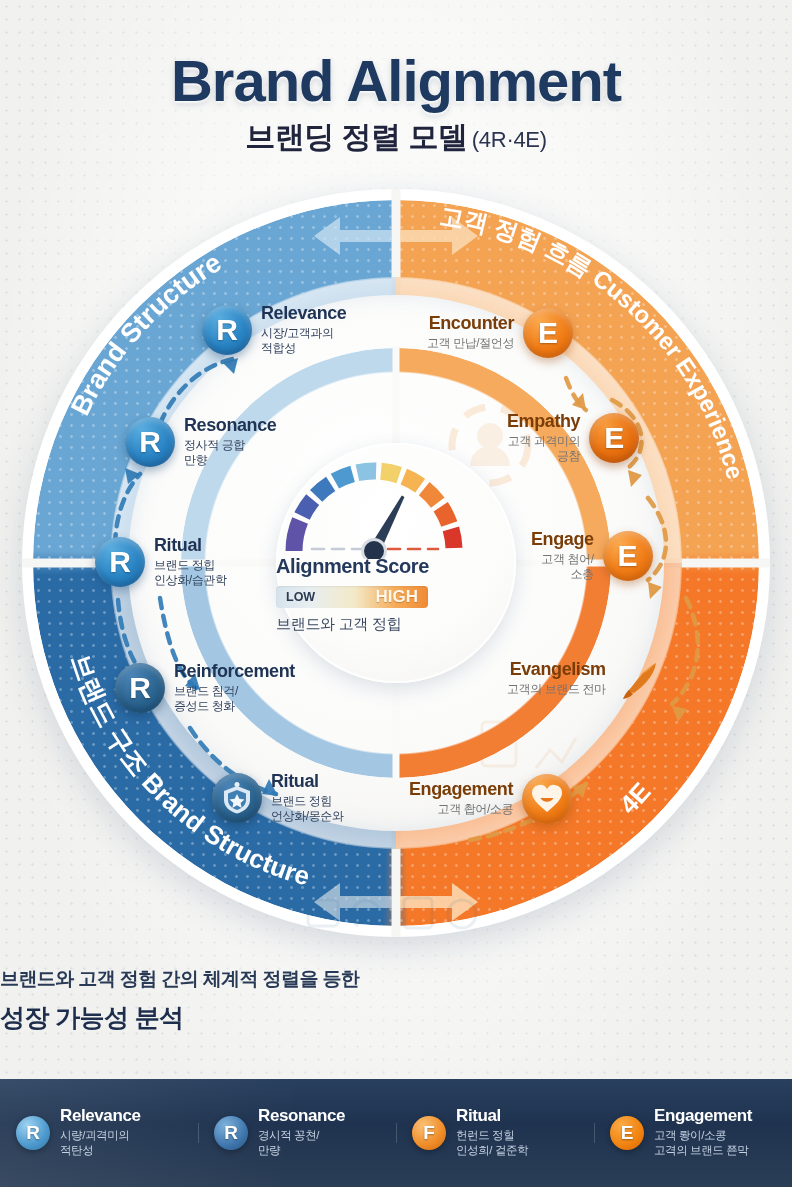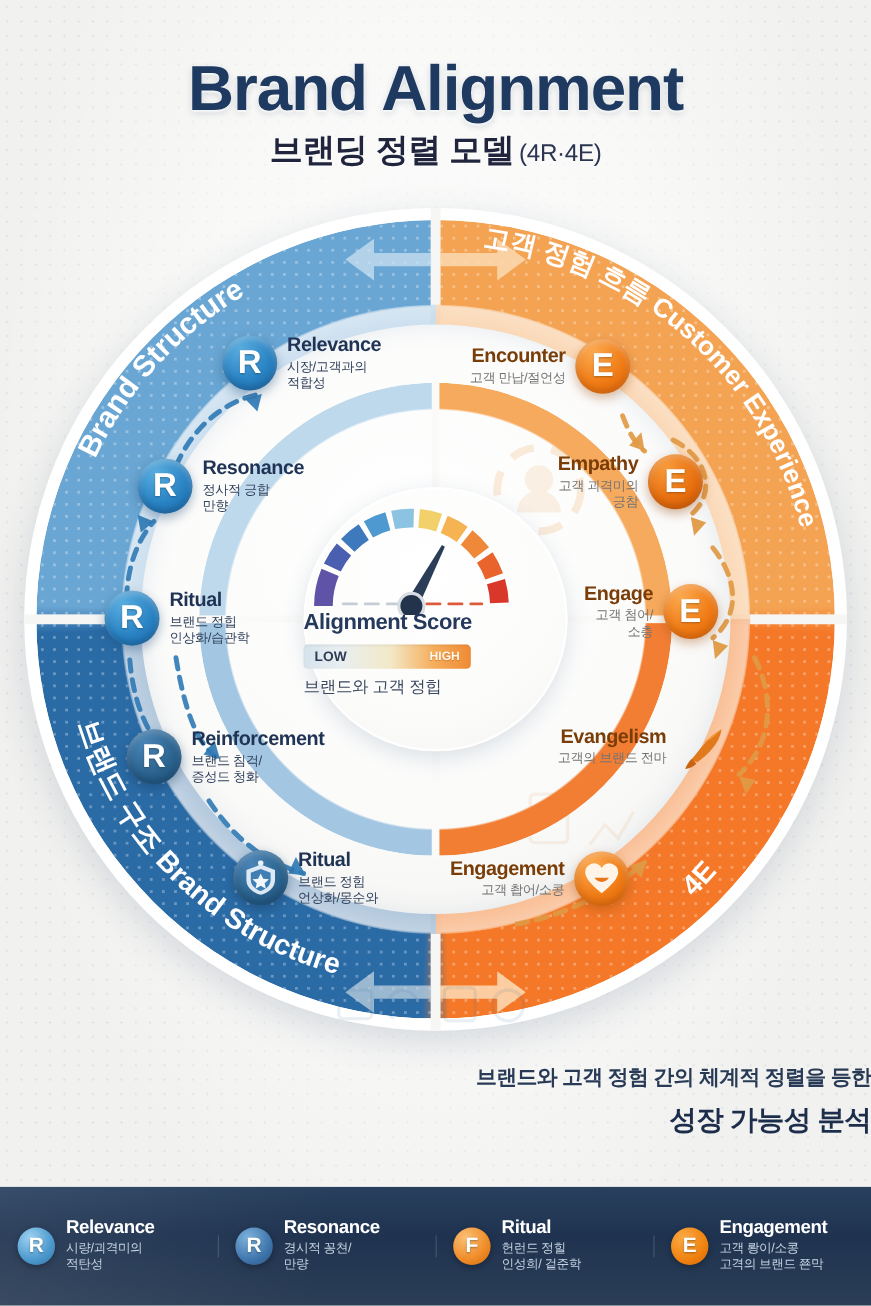--- a/index.html
+++ b/index.html
@@ -129,21 +129,21 @@
     margin-top:-4px;font-size:20px;font-weight:bold;color:#24395c;letter-spacing:-.4px;
   }
   .lowhigh{
     margin-top:8px;width:152px;height:22px;border-radius:4px;
     background:linear-gradient(90deg,#d6e3ec 0%,#e8eef1 22%,#f3e9c7 52%,#f5ad5b 78%,#f08a34 100%);
     display:flex;align-items:center;justify-content:space-between;
     padding:0 10px;box-sizing:border-box;
     box-shadow:inset 0 1px 2px rgba(0,0,0,.07);
   }
   .lbl-low{font-size:12.5px;font-weight:bold;color:#2d3b52;}
-  .lbl-high{font-size:11px;font-weight:bold;color:#fff7ea;text-shadow:0 1px 1px rgba(160,80,10,.45);}
+  .lbl-high{font-size:17px;font-weight:bold;color:#fff7ea;text-shadow:0 1px 1px rgba(160,80,10,.45);}
   .gauge-cap{margin-top:7px;font-size:15px;color:#3a4861;letter-spacing:-.3px;}
 
   
   .node{position:absolute;display:flex;align-items:center;}
   .node .bubble{
     width:50px;height:50px;border-radius:50%;
     display:flex;align-items:center;justify-content:center;
     font-size:30px;font-weight:bold;color:#fff;
     text-shadow:0 1px 2px rgba(0,0,0,.28);
     flex:0 0 auto;
@@ -158,21 +158,21 @@
     box-shadow:0 4px 10px rgba(150,70,10,.42), inset 0 -3px 7px rgba(140,60,5,.40), inset 0 3px 6px rgba(255,255,255,.30);}
   .node .txt{padding:0 9px;}
   .node .t-title{font-size:18px;font-weight:bold;letter-spacing:-.4px;line-height:1.1;}
   .node .t-desc{font-size:12px;line-height:1.28;margin-top:2px;letter-spacing:-.4px;}
   .blue .t-title{color:#1f3354;} .blue .t-desc{color:#31415c;}
   .orng .t-title{color:#7a3d08;} .orng .t-desc{color:#737373;}
   .node.rt{flex-direction:row-reverse;}
   .node.rt .txt{text-align:right;}
 
   
-  .tagline{position:absolute;left:0;right:0;top:966px;text-align:right;}
+  .tagline{position:absolute;left:0;right:0;top:966px;text-align:left;}
   .tag1{font-size:19px;font-weight:bold;color:#283a55;letter-spacing:-.6px;}
   .tag2{margin-top:9px;font-size:25px;font-weight:bold;color:#1d2e4c;letter-spacing:-.6px;}
 
   
   .footer{
     position:absolute;left:0;right:0;bottom:0;height:108px;
     background:linear-gradient(180deg,#28405e 0%,#1f3350 42%,#2b3e56 100%);
     display:flex;align-items:center;
   }
   .footer::before{

